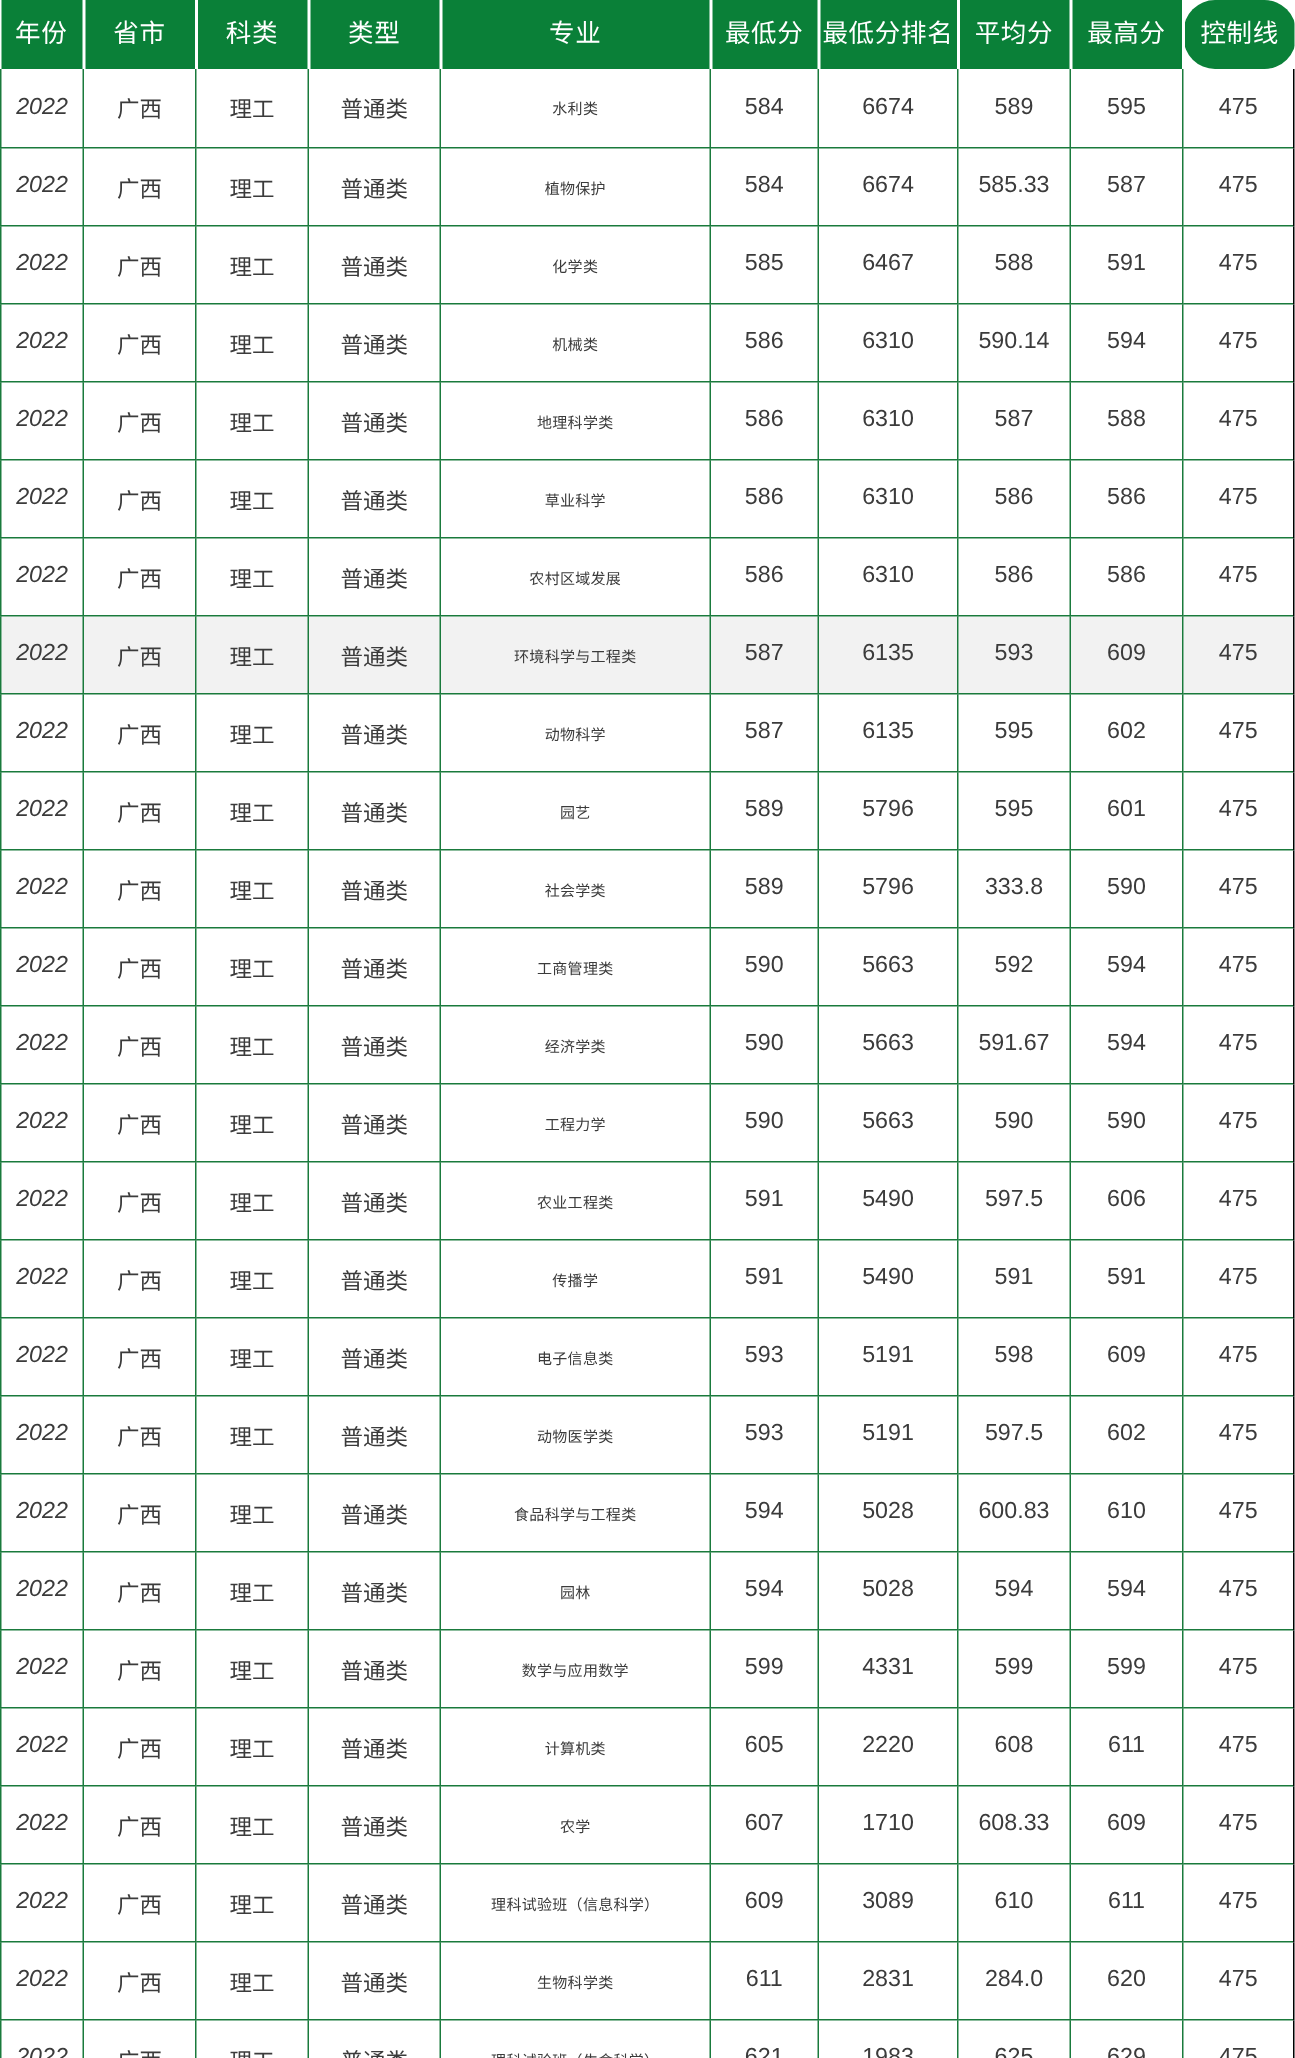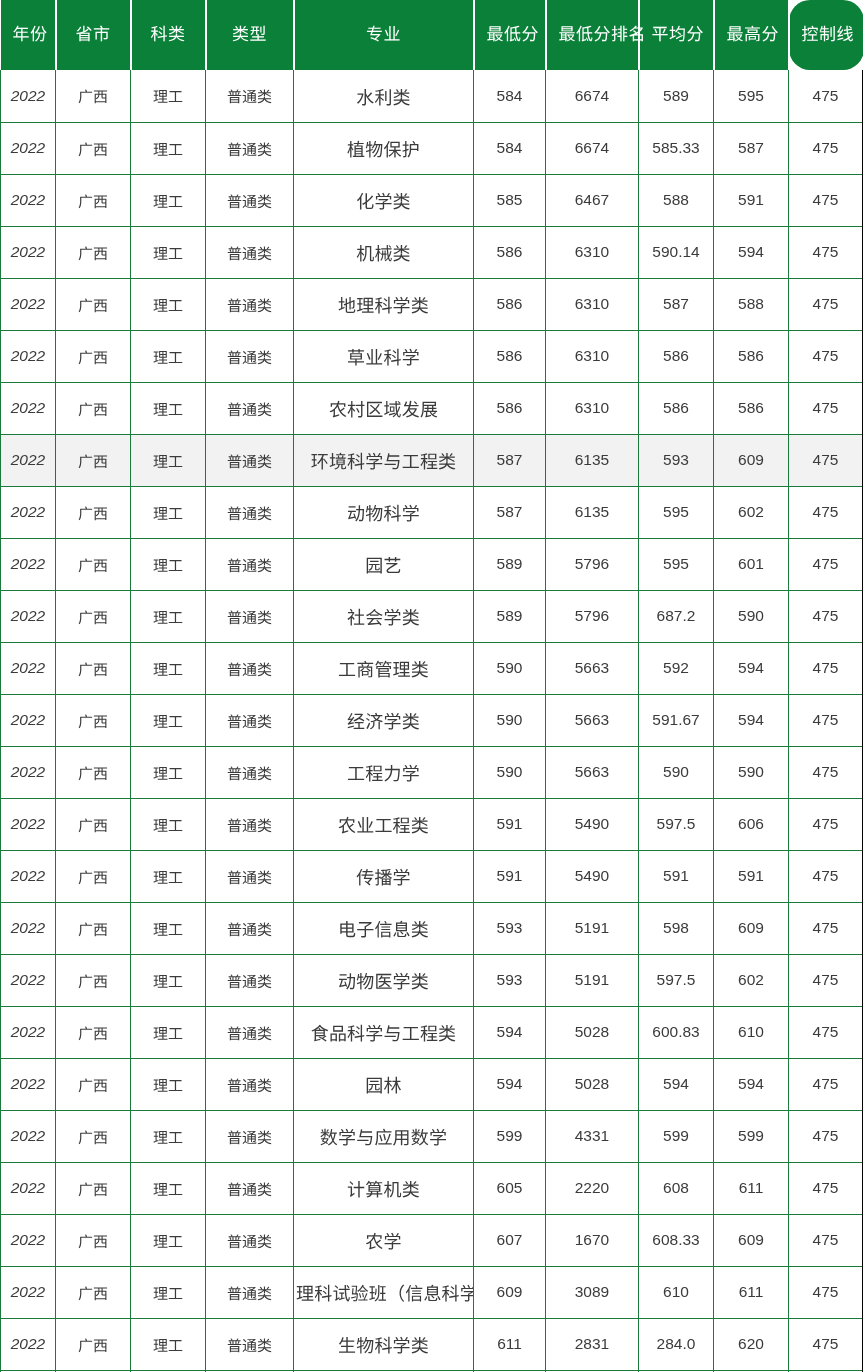--- a/index.html
+++ b/index.html
@@ -37,21 +37,21 @@
   col.c-line   { width: 75px;  }
 
   
   thead th {
     background: #0a8038;
     color: #ffffff;
     font-size: 17px;
     font-weight: normal;
     height: 46px;
     line-height: 46px;
-    padding: 12px;
+    padding: 0;
     text-align: center;
     vertical-align: middle;
     border-right: 2px solid #ffffff;
     box-sizing: border-box;
     white-space: nowrap;
     letter-spacing: 0.5px;
   }
   thead th:last-child {
     border-right: none;
     border-radius: 21px;
@@ -77,21 +77,21 @@
     font-style: italic;
   }
   tbody td:last-child {
     border-right: 3px solid #000000;
   }
   tbody tr.is-highlighted td {
     background: #f2f2f2;
   }
 
   td.cell-major {
-    font-size: 18px;
+    font-size: 10px;
     letter-spacing: 0.2px;
   }
   td.cell-num {
     font-size: 15.5px;
   }
 </style>
 </head>
 <body>
 
 <table class="score-table">
@@ -243,21 +243,21 @@
         <td class="cell-num">475</td>
       </tr>
       <tr>
         <td class="cell-num">2022</td>
         <td>广西</td>
         <td>理工</td>
         <td>普通类</td>
         <td class="cell-major">社会学类</td>
         <td class="cell-num">589</td>
         <td class="cell-num">5796</td>
-        <td class="cell-num">687.2</td>
+        <td class="cell-num">333.8</td>
         <td class="cell-num">590</td>
         <td class="cell-num">475</td>
       </tr>
       <tr>
         <td class="cell-num">2022</td>
         <td>广西</td>
         <td>理工</td>
         <td>普通类</td>
         <td class="cell-major">工商管理类</td>
         <td class="cell-num">590</td>
@@ -386,21 +386,21 @@
         <td class="cell-num">611</td>
         <td class="cell-num">475</td>
       </tr>
       <tr>
         <td class="cell-num">2022</td>
         <td>广西</td>
         <td>理工</td>
         <td>普通类</td>
         <td class="cell-major">农学</td>
         <td class="cell-num">607</td>
-        <td class="cell-num">1670</td>
+        <td class="cell-num">1710</td>
         <td class="cell-num">608.33</td>
         <td class="cell-num">609</td>
         <td class="cell-num">475</td>
       </tr>
       <tr>
         <td class="cell-num">2022</td>
         <td>广西</td>
         <td>理工</td>
         <td>普通类</td>
         <td class="cell-major">理科试验班（信息科学）</td>

